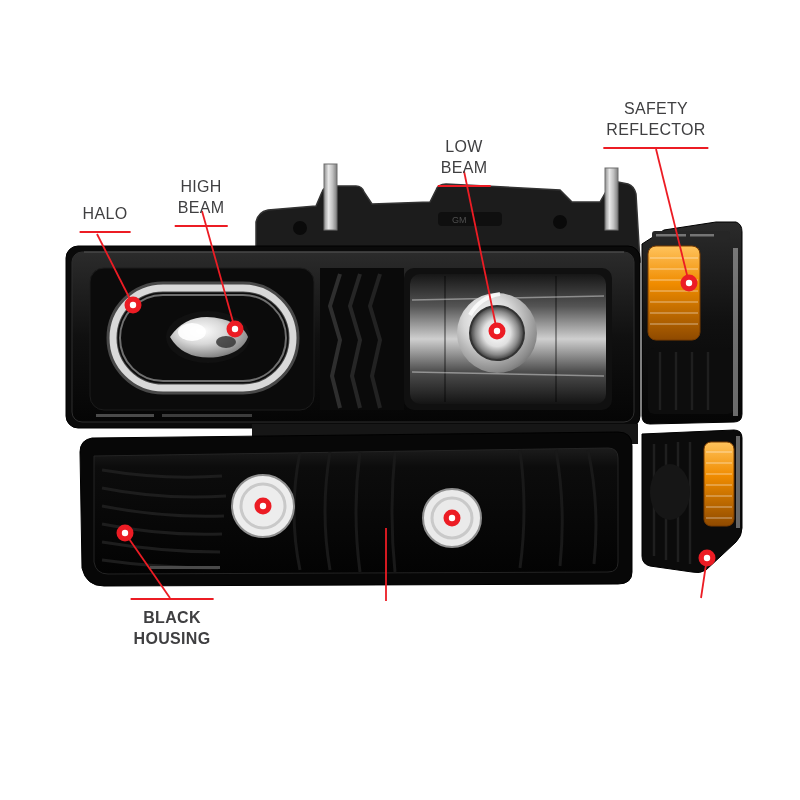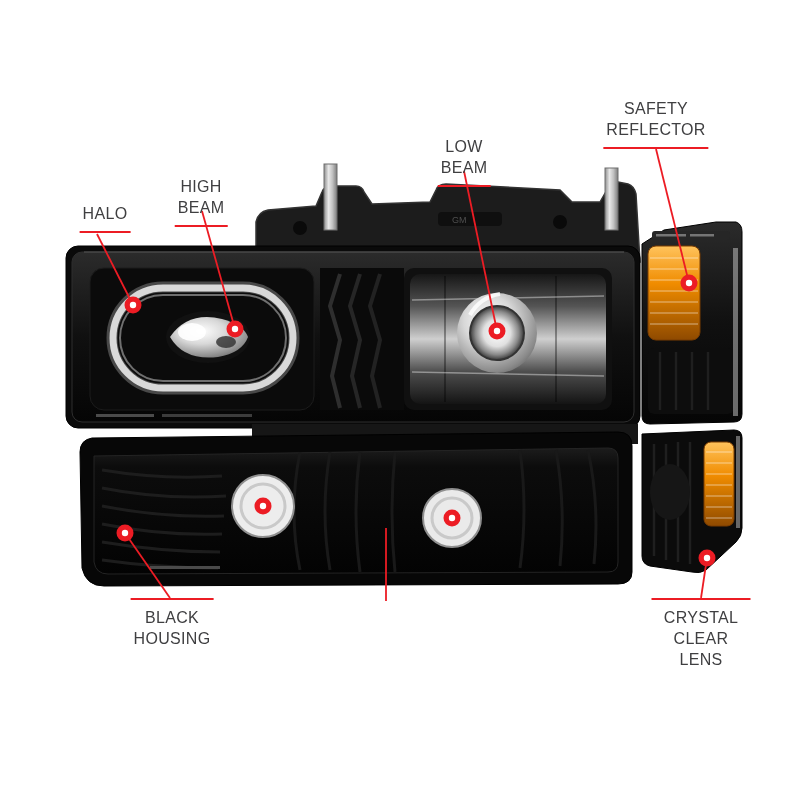--- a/index.html
+++ b/index.html
@@ -248,18 +248,16 @@
     </g>
   </svg>
 
   <div class="callout below" style="left:105px;  top:203px;">HALO</div>
   <div class="callout below" style="left:201px; top:176px;">HIGH
 BEAM</div>
   <div class="callout below" style="left:464px; top:136px;">LOW
 BEAM</div>
   <div class="callout below" style="left:656px; top:98px;">SAFETY
 REFLECTOR</div>
-  <div class="callout above" style="left:172px; top:598px;">BLACK
+  <div class="callout above" style="left:172px; top:598px;font-weight:bold;">BLACK
 HOUSING</div>
-  <div class="callout above" style="left:701px; top:598px;">CRYSTAL
-CLEAR LENS</div>
 
 </div>
 
 </body></html>

